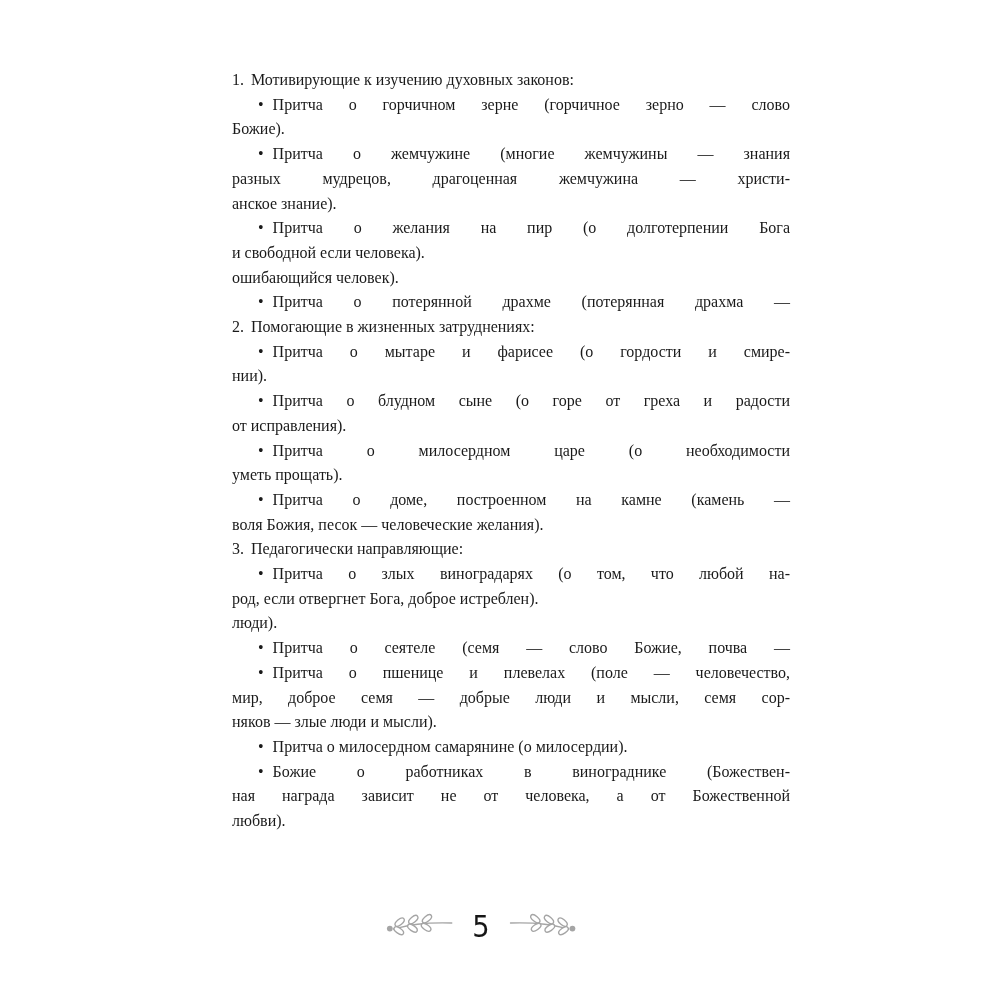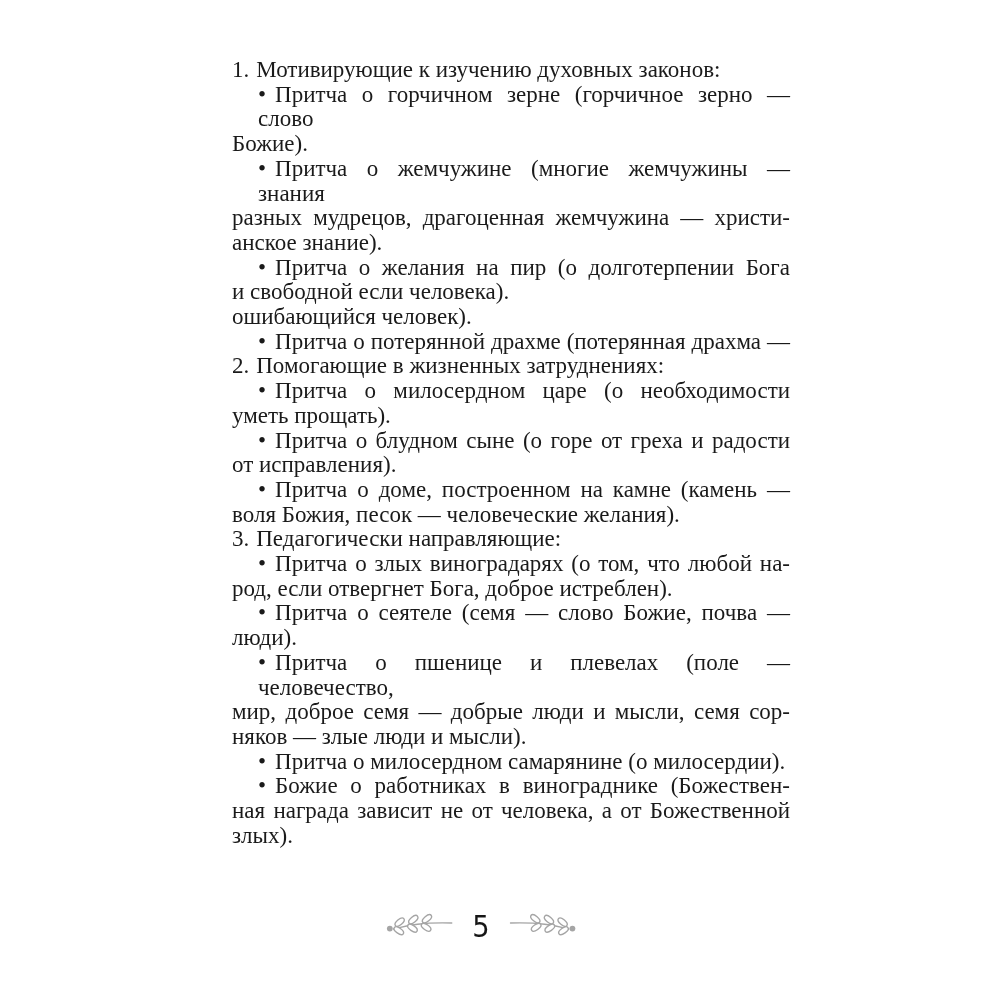--- a/index.html
+++ b/index.html
@@ -16,23 +16,23 @@
     height: 1000px;
     background: var(--page-bg);
     position: relative;
     overflow: hidden;
     font-family: "Liberation Serif", "DejaVu Serif", serif;
     color: var(--text-color);
   }
   .text-block {
     position: absolute;
     left: 232px;
-    top: 58px;
+    top: 68px;
     width: 558px;
-    font-size: 23px;
+    font-size: 16px;
     line-height: 24.7px;
   }
   .para { margin: 0; }
   .line {
     text-align: justify;
     text-align-last: justify;
     -moz-text-align-last: justify;
   }
   .line.last,
   .numbered .line {
@@ -95,54 +95,58 @@
       <div class="line last">и свободной если человека).</div>
     </div>
     <div class="para bullet">
       <div class="line last">ошибающийся человек).</div>
       <div class="line first"><span class="marker">•</span><span>Притча о потерянной драхме (потерянная драхма —</span></div>
     </div>
     <div class="para numbered">
       <div class="line first last"><span class="marker">2.</span><span>Помогающие в жизненных затруднениях:</span></div>
     </div>
     <div class="para bullet">
-      <div class="line first"><span class="marker">•</span><span>Притча о милосердном царе (о необходимости</span></div>
-      <div class="line last">уметь прощать).</div>
+      <div class="line first"><span class="marker">•</span><span>Притча о мытаре и фарисее (о гордости и смире-</span></div>
+      <div class="line last">нии).</div>
     </div>
     <div class="para bullet">
       <div class="line first"><span class="marker">•</span><span>Притча о блудном сыне (о горе от греха и радости</span></div>
       <div class="line last">от исправления).</div>
+    </div>
+    <div class="para bullet">
+      <div class="line first"><span class="marker">•</span><span>Притча о милосердном царе (о необходимости</span></div>
+      <div class="line last">уметь прощать).</div>
     </div>
     <div class="para bullet">
       <div class="line first"><span class="marker">•</span><span>Притча о доме, построенном на камне (камень —</span></div>
       <div class="line last">воля Божия, песок — человеческие желания).</div>
     </div>
     <div class="para numbered">
       <div class="line first last"><span class="marker">3.</span><span>Педагогически направляющие:</span></div>
     </div>
     <div class="para bullet">
       <div class="line first"><span class="marker">•</span><span>Притча о злых виноградарях (о том, что любой на-</span></div>
       <div class="line last">род, если отвергнет Бога, доброе истреблен).</div>
     </div>
     <div class="para bullet">
+      <div class="line last">люди).</div>
       <div class="line first"><span class="marker">•</span><span>Притча о сеятеле (семя — слово Божие, почва —</span></div>
-      <div class="line last">люди).</div>
     </div>
     <div class="para bullet">
       <div class="line first"><span class="marker">•</span><span>Притча о пшенице и плевелах (поле — человечество,</span></div>
       <div class="line">мир, доброе семя — добрые люди и мысли, семя сор-</div>
       <div class="line last">няков — злые люди и мысли).</div>
     </div>
     <div class="para bullet">
       <div class="line first last"><span class="marker">•</span><span>Притча о милосердном самарянине (о милосердии).</span></div>
     </div>
     <div class="para bullet">
       <div class="line first"><span class="marker">•</span><span>Божие о работниках в винограднике (Божествен-</span></div>
       <div class="line">ная награда зависит не от человека, а от Божественной</div>
-      <div class="line last">злых).</div>
+      <div class="line last">любви).</div>
     </div>
   </div>
 
 <div class="footer">
   <svg class="ornament" width="70" height="32" viewBox="0 0 82 36" aria-hidden="true">
     <circle class="enddot" cx="5.5" cy="21" r="3.4"></circle>
     <path class="stem" d="M 10,21.5 C 28,17 44,13.5 78,14.5"></path>
     <g>
       <ellipse class="leaf" cx="17" cy="13.5" rx="6.4" ry="3.2" transform="rotate(-40 17 13.5)"></ellipse>
       <ellipse class="leaf" cx="16" cy="23.5" rx="6.4" ry="3.2" transform="rotate(35 16 23.5)"></ellipse>

